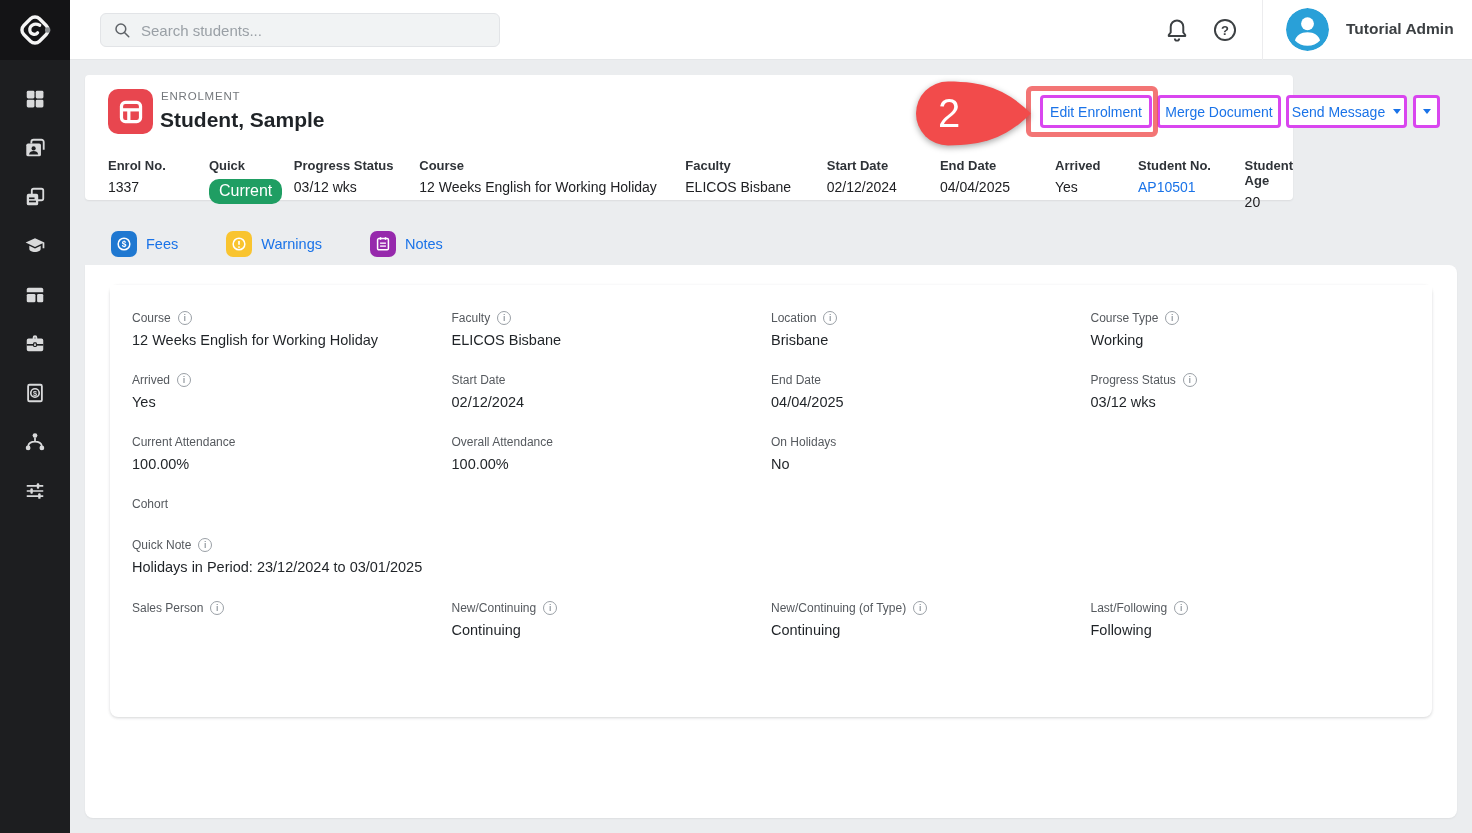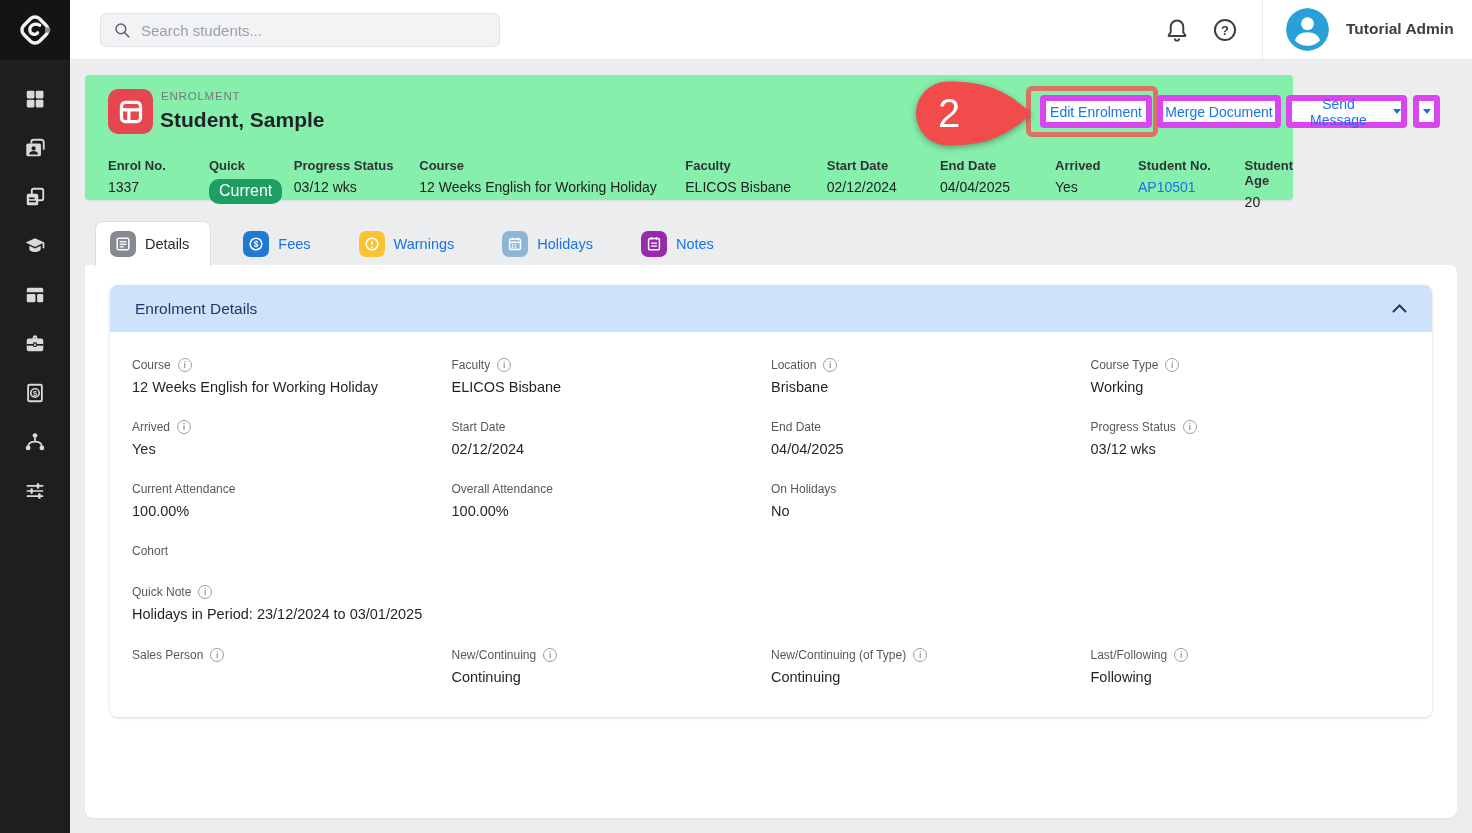--- a/index.html
+++ b/index.html
@@ -22,25 +22,25 @@
   .search-box { position:absolute; left:30px; top:13px; width:400px; height:34px; background:#f1f3f4; border:1px solid #e2e4e7; border-radius:6px; display:flex; align-items:center; padding:0 12px; gap:10px; }
   .search-box input { flex:1; border:none; outline:none; background:transparent; font-size:15px; color:#3c4043; font-family:"Liberation Sans",sans-serif; }
   .search-box input::placeholder { color:#9aa0a6; }
   .tb-icon { position:absolute; top:17px; width:26px; height:26px; cursor:pointer; }
   .tb-bell { left:1094px; }
   .tb-help { left:1142px; }
   .tb-divider { position:absolute; left:1192px; top:0; width:1px; height:60px; background:#ececee; }
   .avatar { position:absolute; left:1216px; top:8px; width:43px; height:43px; border-radius:50%; cursor:pointer; }
   .user-name { position:absolute; left:1276px; top:20px; font-size:15.5px; font-weight:700; color:#3c4043; cursor:pointer; }
   
-  .header-card { position:absolute; left:85px; top:75px; width:1208px; height:125px; background:#86efac; border-radius:4px; box-shadow:0 1px 2px rgba(0,0,0,.07); z-index:2; }
+  .header-card { position:absolute; left:85px; top:75px; width:1208px; height:125px; background:#ffffff; border-radius:4px; box-shadow:0 1px 2px rgba(0,0,0,.07); z-index:2; }
   .app-icon { position:absolute; left:23px; top:14px; width:45px; height:45px; background:#e8464f; border-radius:10px; display:flex; align-items:center; justify-content:center; }
   .kicker { position:absolute; left:76px; top:15px; font-size:11.5px; letter-spacing:.8px; color:#74787c; font-weight:500; }
   .page-title { position:absolute; left:75px; top:33px; font-size:21px; font-weight:700; color:#1f2327; }
-  .btn { position:absolute; top:20px; height:33px; background:#fff; border:6px solid #d946ef; border-radius:4px; color:#1a73e8; font-size:14px; font-family:"Liberation Sans",sans-serif; display:flex; align-items:center; justify-content:center; gap:8px; cursor:pointer; }
+  .btn { position:absolute; top:20px; height:33px; background:#fff; border:3px solid #d946ef; border-radius:4px; color:#1a73e8; font-size:14px; font-family:"Liberation Sans",sans-serif; display:flex; align-items:center; justify-content:center; gap:8px; cursor:pointer; }
   .btn-edit { left:955px; width:112px; }
   .btn-merge { left:1072px; width:124px; }
   .btn-send { left:1201px; width:121px; }
   .btn-more { left:1328px; width:27px; }
   .caret-down { width:0; height:0; border-left:4px solid transparent; border-right:4px solid transparent; border-top:5px solid currentColor; display:inline-block; }
   
   .summary { position:absolute; left:0; top:83px; width:100%; padding-left:23px; display:flex; }
   .sum-field .s-label { font-size:13px; font-weight:700; color:#2f3338; }
   .sum-field .s-value { margin-top:6px; font-size:14px; color:#202124; }
   .badge { display:inline-block; background:#1f9e63; color:#fff; font-size:16px; padding:3px 10px 4px; border-radius:10px; }
@@ -252,90 +252,56 @@
   </div>
 </section>
 
 <div class="highlight-box"></div>
 <svg class="pin" viewBox="0 0 118 67">
   <path d="M116 33.5 C 92 10 70 1.5 33 1.5 A 32 32 0 1 0 33 65.5 C 70 65.5 92 57 116 33.5 Z" fill="#f24b4b"></path>
   <text x="34" y="47" text-anchor="middle" font-size="40" font-weight="500" fill="#ffffff" font-family="Liberation Sans, sans-serif">2</text>
 </svg>
 
 <div class="tabs">
-  <div class="tab active">
-    <span class="tab-icon ti-details">
-      <svg viewBox="0 0 24 24">
-          <rect x="5" y="5" width="14" height="14" rx="2" fill="none" stroke="#fff" stroke-width="1.8"></rect>
-          <line x1="8" y1="9.3" x2="16" y2="9.3" stroke="#fff" stroke-width="1.6"></line>
-          <line x1="8" y1="12.3" x2="16" y2="12.3" stroke="#fff" stroke-width="1.6"></line>
-          <line x1="8" y1="15.3" x2="13" y2="15.3" stroke="#fff" stroke-width="1.6"></line>
-        </svg>
-    </span>
-    <span>Details</span>
-  </div>
   <div class="tab">
     <span class="tab-icon ti-fees">
       <svg viewBox="0 0 24 24">
           <circle cx="12" cy="12" r="7" fill="none" stroke="#fff" stroke-width="1.8"></circle>
           <text x="12" y="15.8" text-anchor="middle" font-size="10" font-weight="bold" fill="#fff" font-family="Liberation Sans, sans-serif">$</text>
         </svg>
     </span>
     <span>Fees</span>
   </div>
   <div class="tab">
     <span class="tab-icon ti-warnings">
       <svg viewBox="0 0 24 24">
           <circle cx="12" cy="12" r="7" fill="none" stroke="#fff" stroke-width="1.8"></circle>
           <line x1="12" y1="8.5" x2="12" y2="13" stroke="#fff" stroke-width="2"></line>
           <circle cx="12" cy="15.7" r="1.1" fill="#fff"></circle>
         </svg>
     </span>
     <span>Warnings</span>
-  </div>
-  <div class="tab">
-    <span class="tab-icon ti-holidays">
-      <svg viewBox="0 0 24 24">
-          <rect x="5.5" y="6" width="13" height="12.5" rx="1.5" fill="none" stroke="#fff" stroke-width="1.8"></rect>
-          <line x1="5.5" y1="10" x2="18.5" y2="10" stroke="#fff" stroke-width="1.8"></line>
-          <line x1="9" y1="4.3" x2="9" y2="7.3" stroke="#fff" stroke-width="1.8"></line>
-          <line x1="15" y1="4.3" x2="15" y2="7.3" stroke="#fff" stroke-width="1.8"></line>
-          <rect x="8" y="12.2" width="2" height="2" fill="#fff"></rect>
-          <rect x="11.5" y="12.2" width="2" height="2" fill="#fff"></rect>
-          <rect x="8" y="15.2" width="2" height="2" fill="#fff"></rect>
-          <rect x="11.5" y="15.2" width="2" height="2" fill="#fff"></rect>
-        </svg>
-    </span>
-    <span>Holidays</span>
   </div>
   <div class="tab">
     <span class="tab-icon ti-notes">
       <svg viewBox="0 0 24 24">
           <rect x="5.5" y="5.5" width="13" height="13.5" rx="1.5" fill="none" stroke="#fff" stroke-width="1.8"></rect>
           <line x1="9" y1="3.8" x2="9" y2="7" stroke="#fff" stroke-width="1.8"></line>
           <line x1="15" y1="3.8" x2="15" y2="7" stroke="#fff" stroke-width="1.8"></line>
           <line x1="8.5" y1="11" x2="15.5" y2="11" stroke="#fff" stroke-width="1.6"></line>
           <line x1="8.5" y1="14.5" x2="15.5" y2="14.5" stroke="#fff" stroke-width="1.6"></line>
         </svg>
     </span>
     <span>Notes</span>
   </div>
 </div>
 
 <section class="content-card">
 
   <div class="panel panel-enrolment">
-    <div class="panel-header">
-      <span class="panel-title">Enrolment Details</span>
-      <span class="chev">
-        <svg width="15" height="9" viewBox="0 0 15 9">
-            <path d="M1.5 7.5 7.5 1.5 13.5 7.5" fill="none" stroke="#1c3a66" stroke-width="2" stroke-linecap="round"></path>
-          </svg>
-      </span>
-    </div>
     <div class="panel-body pb-enrolment">
 
       <div class="frow rA">
         <div>
           <div class="f-label">
               <span>Course</span>
               <span class="inf"></span>
             </div>
           <div class="f-value">12 Weeks English for Working Holiday</div>
         </div>

